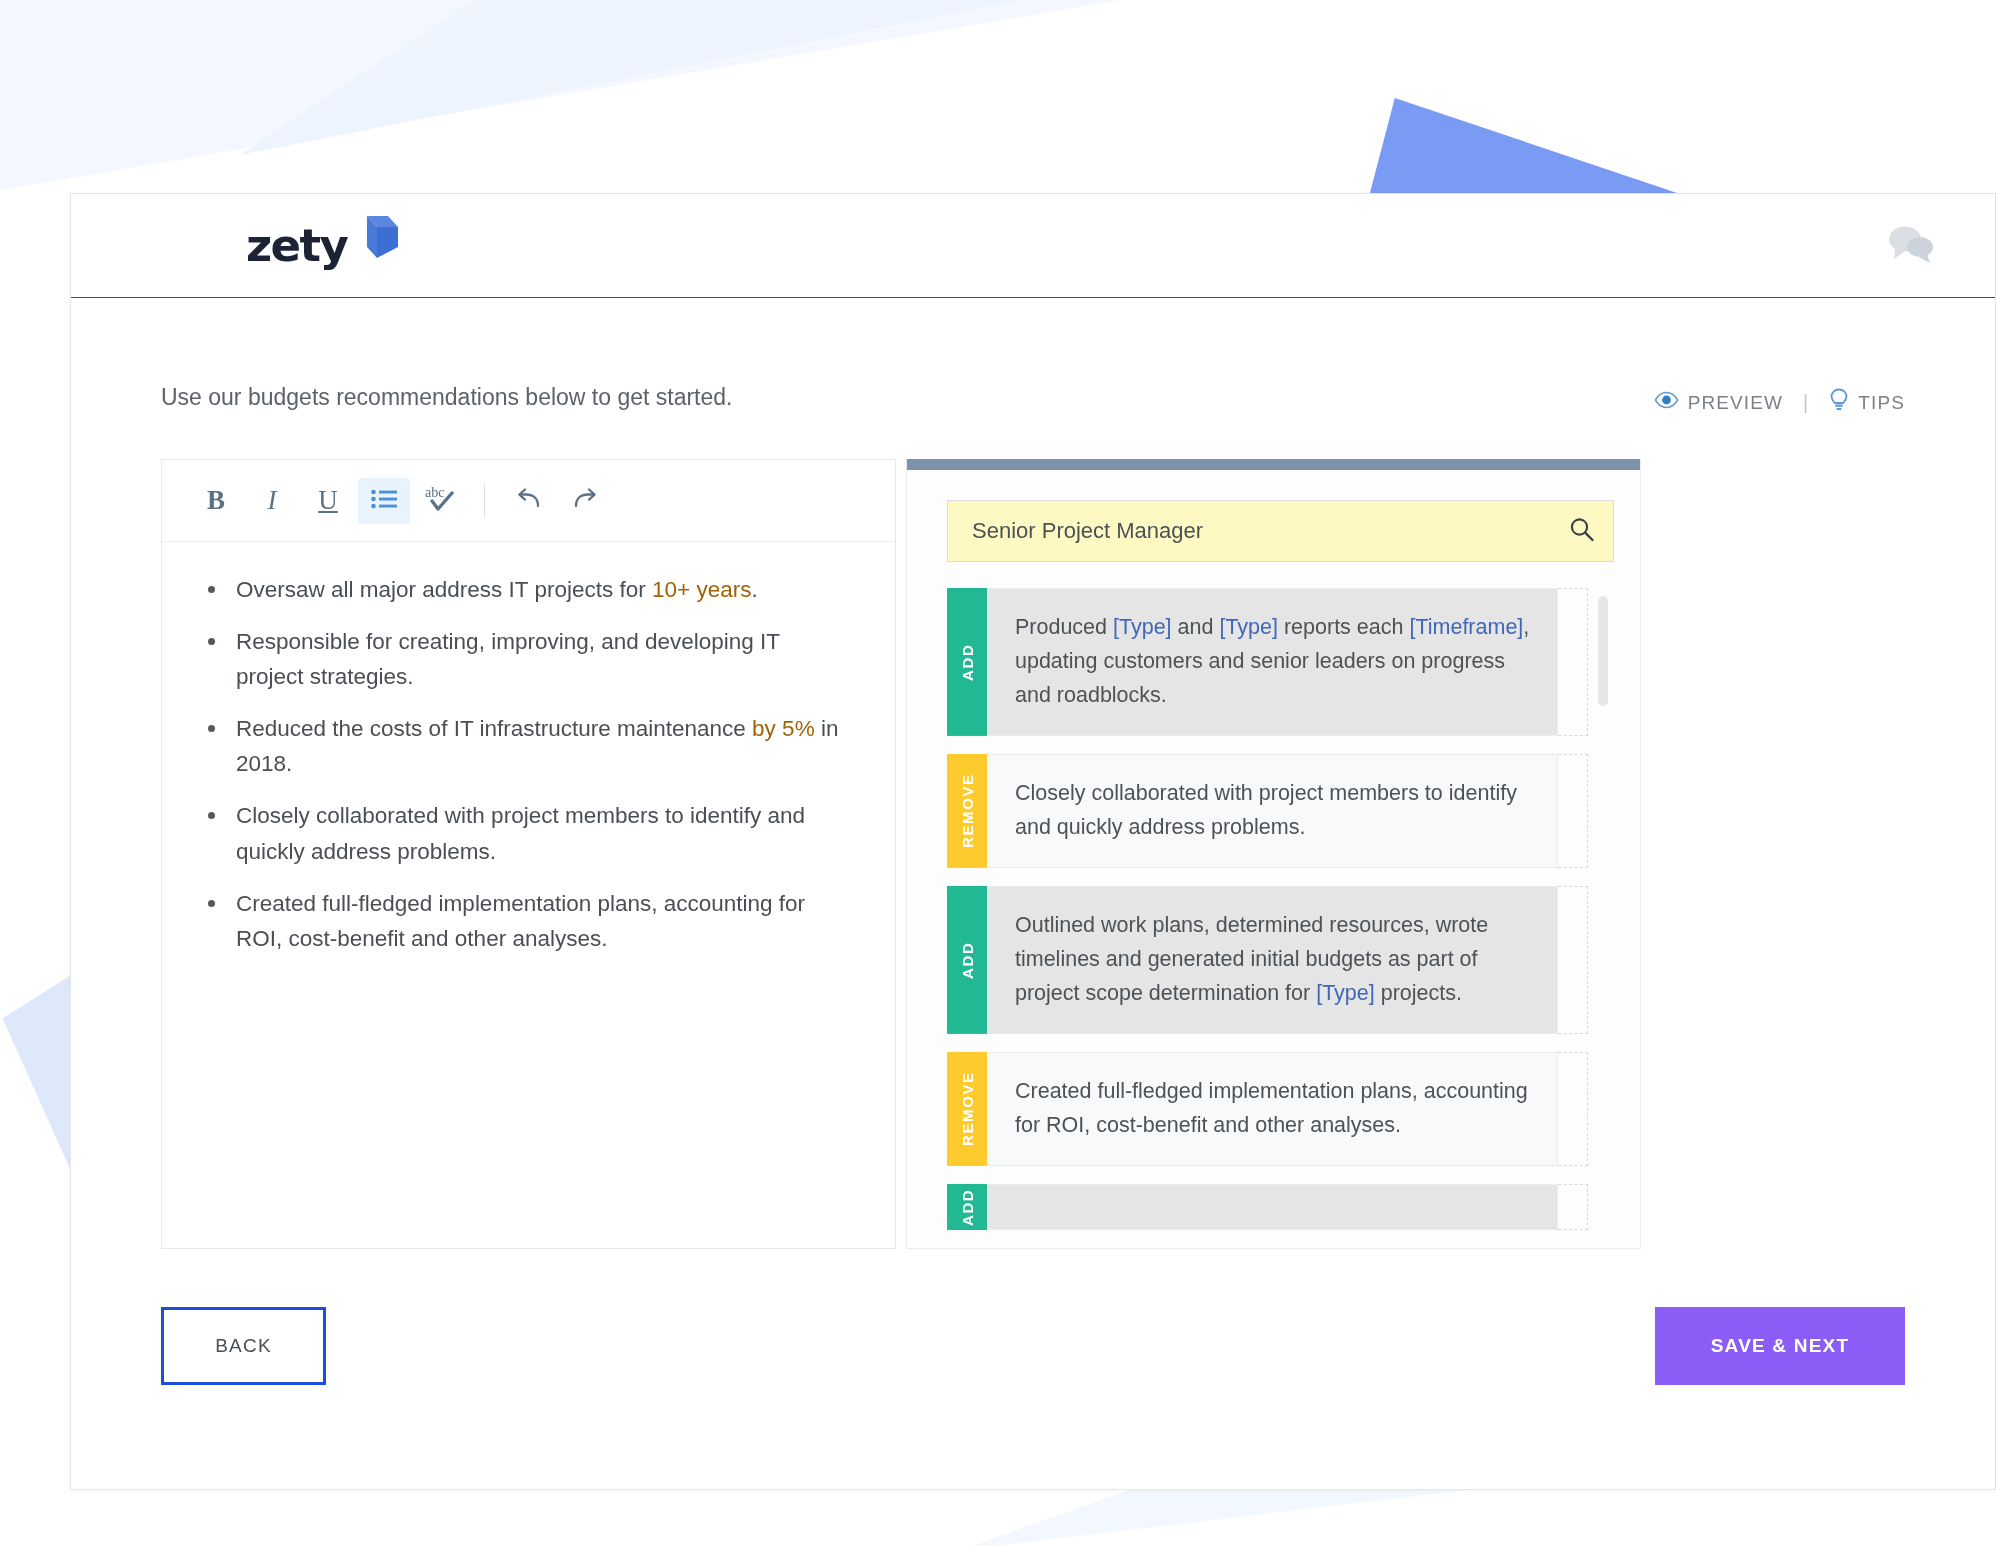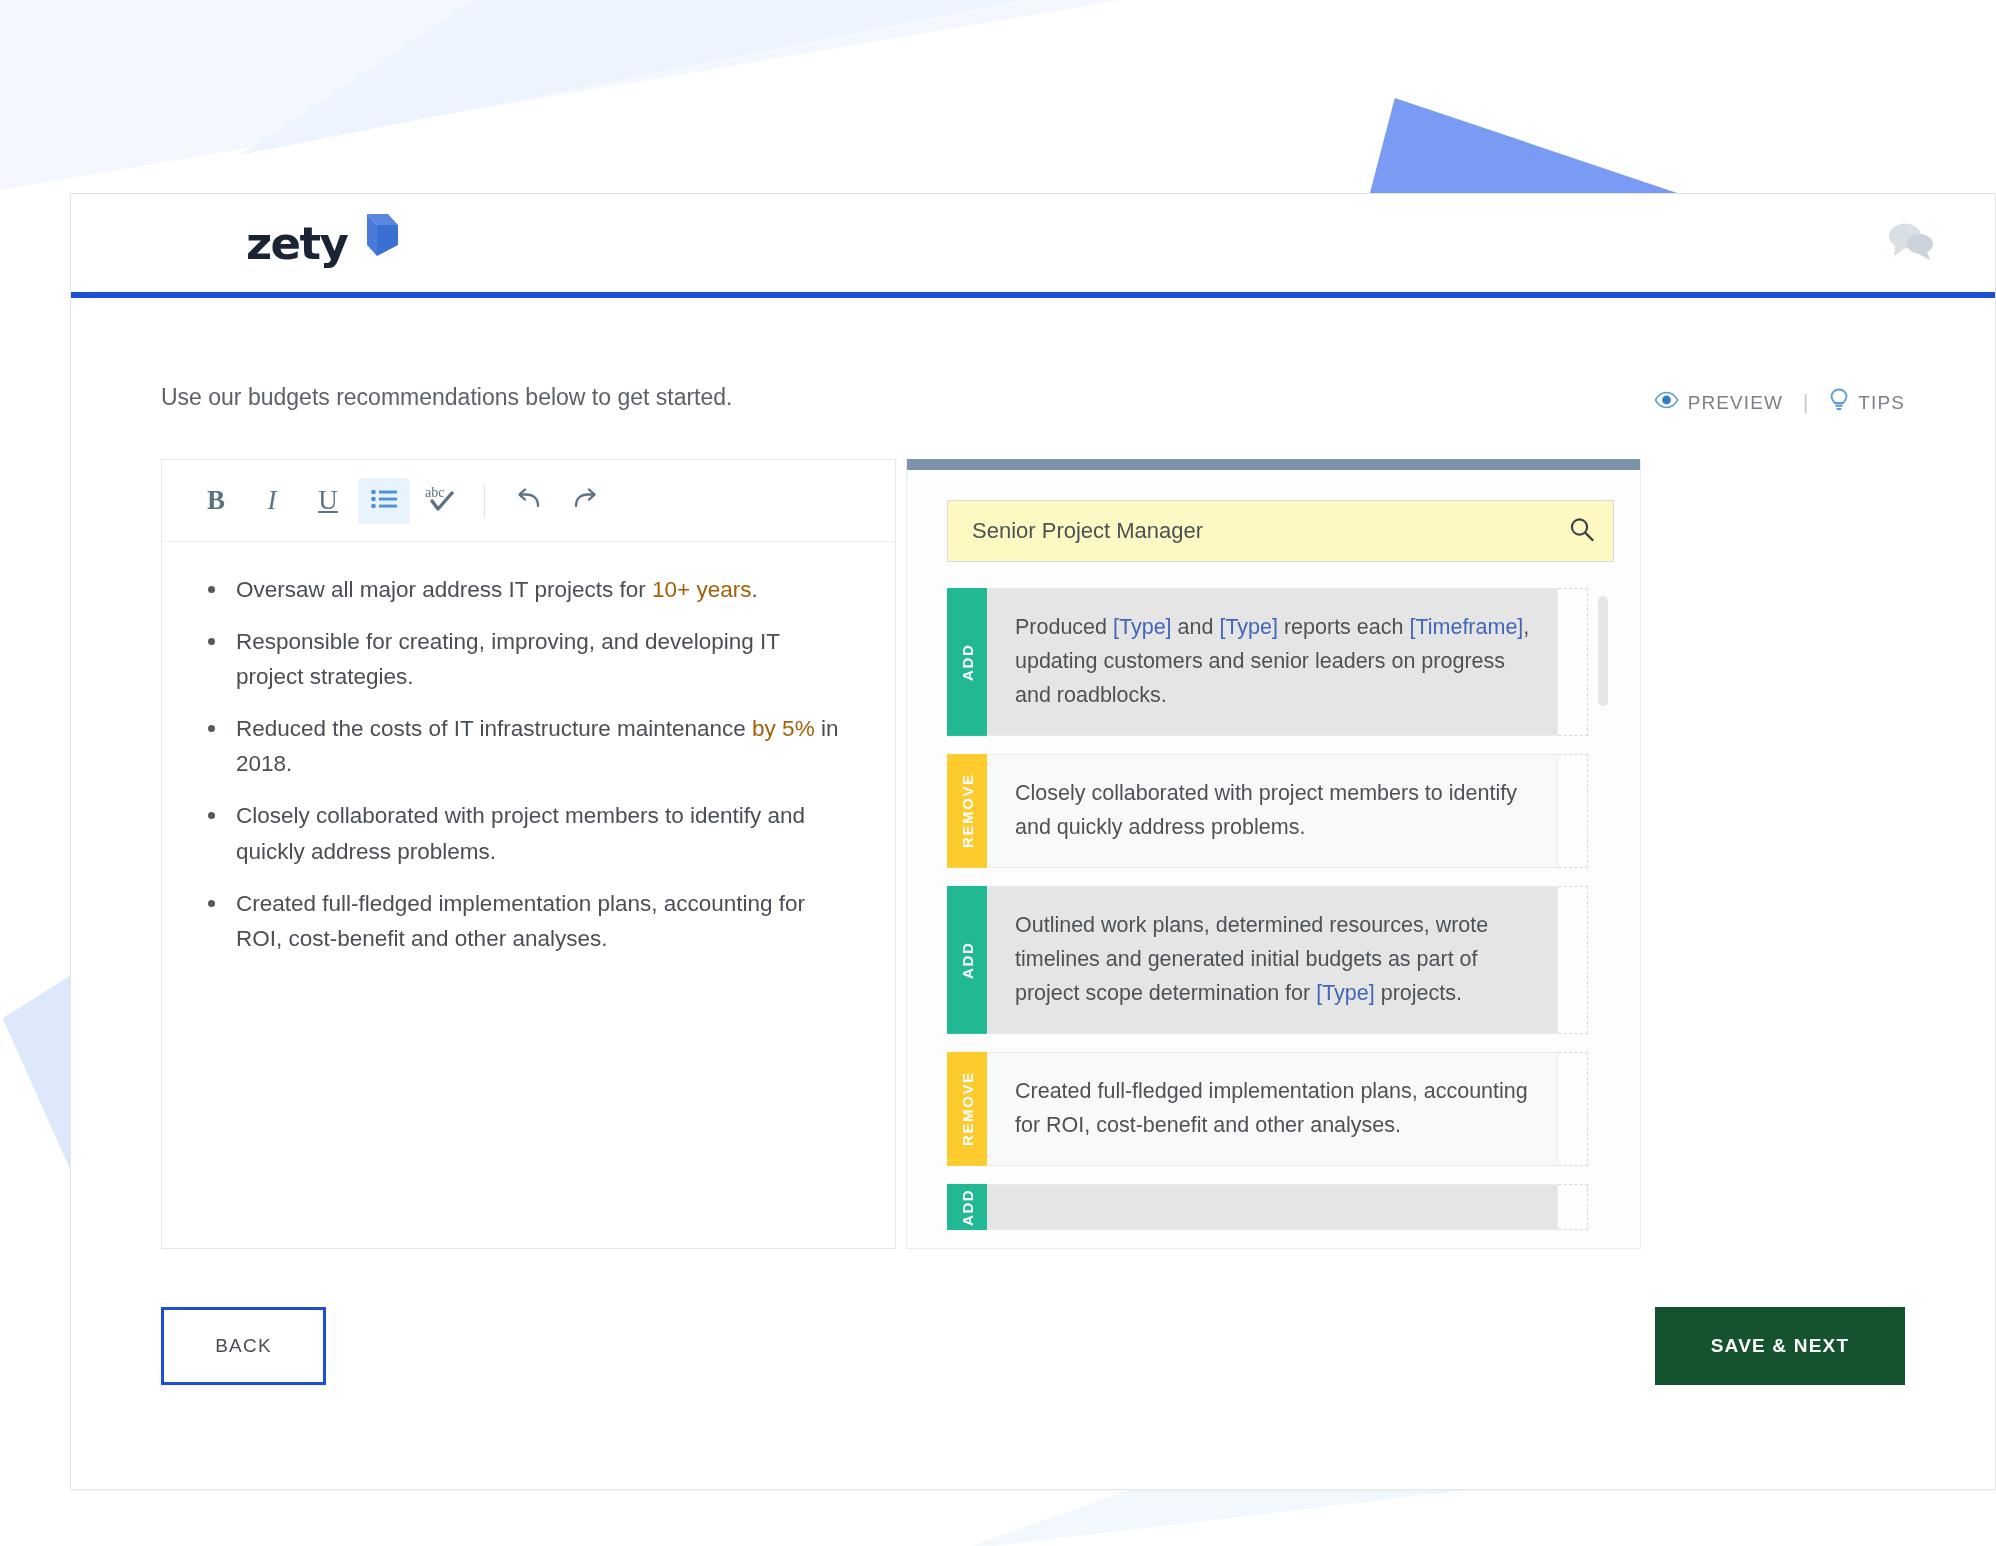--- a/index.html
+++ b/index.html
@@ -61,21 +61,21 @@
     width: 1926px; height: 1297px;
     background: #ffffff;
     border: 1px solid #e3e5e8;
     box-shadow: 0 1px 4px rgba(0,0,0,0.04);
   }
 
   
   #topbar {
     position: relative;
     height: 104px;
-    border-bottom: 6px solid #1d4ed8;
+    border-bottom: 1px solid #1d4ed8;
     display: flex;
     align-items: center;
     justify-content: space-between;
     padding: 0 58px 0 175px;
   }
   #logo { display: flex; align-items: center; gap: 0px; }
   .logo-word {
     font-family: "DejaVu Sans", sans-serif;
     font-size: 45px;
     font-weight: 700;
@@ -309,21 +309,21 @@
     border: 3px solid #1d4ed8;
     color: #4a4f55;
     font-size: 19px;
     letter-spacing: 1.2px;
     cursor: pointer;
     font-family: "Liberation Sans", sans-serif;
     box-shadow: 0 1px 2px rgba(0,0,0,0.03);
   }
   #save-next-button {
     width: 250px; height: 78px;
-    background: #14532d;
+    background: #8b5cf6;
     border: none;
     color: #ffffff;
     font-size: 19px;
     font-weight: 700;
     letter-spacing: 1.2px;
     cursor: pointer;
     font-family: "Liberation Sans", sans-serif;
   }
 </style>
 </head>

